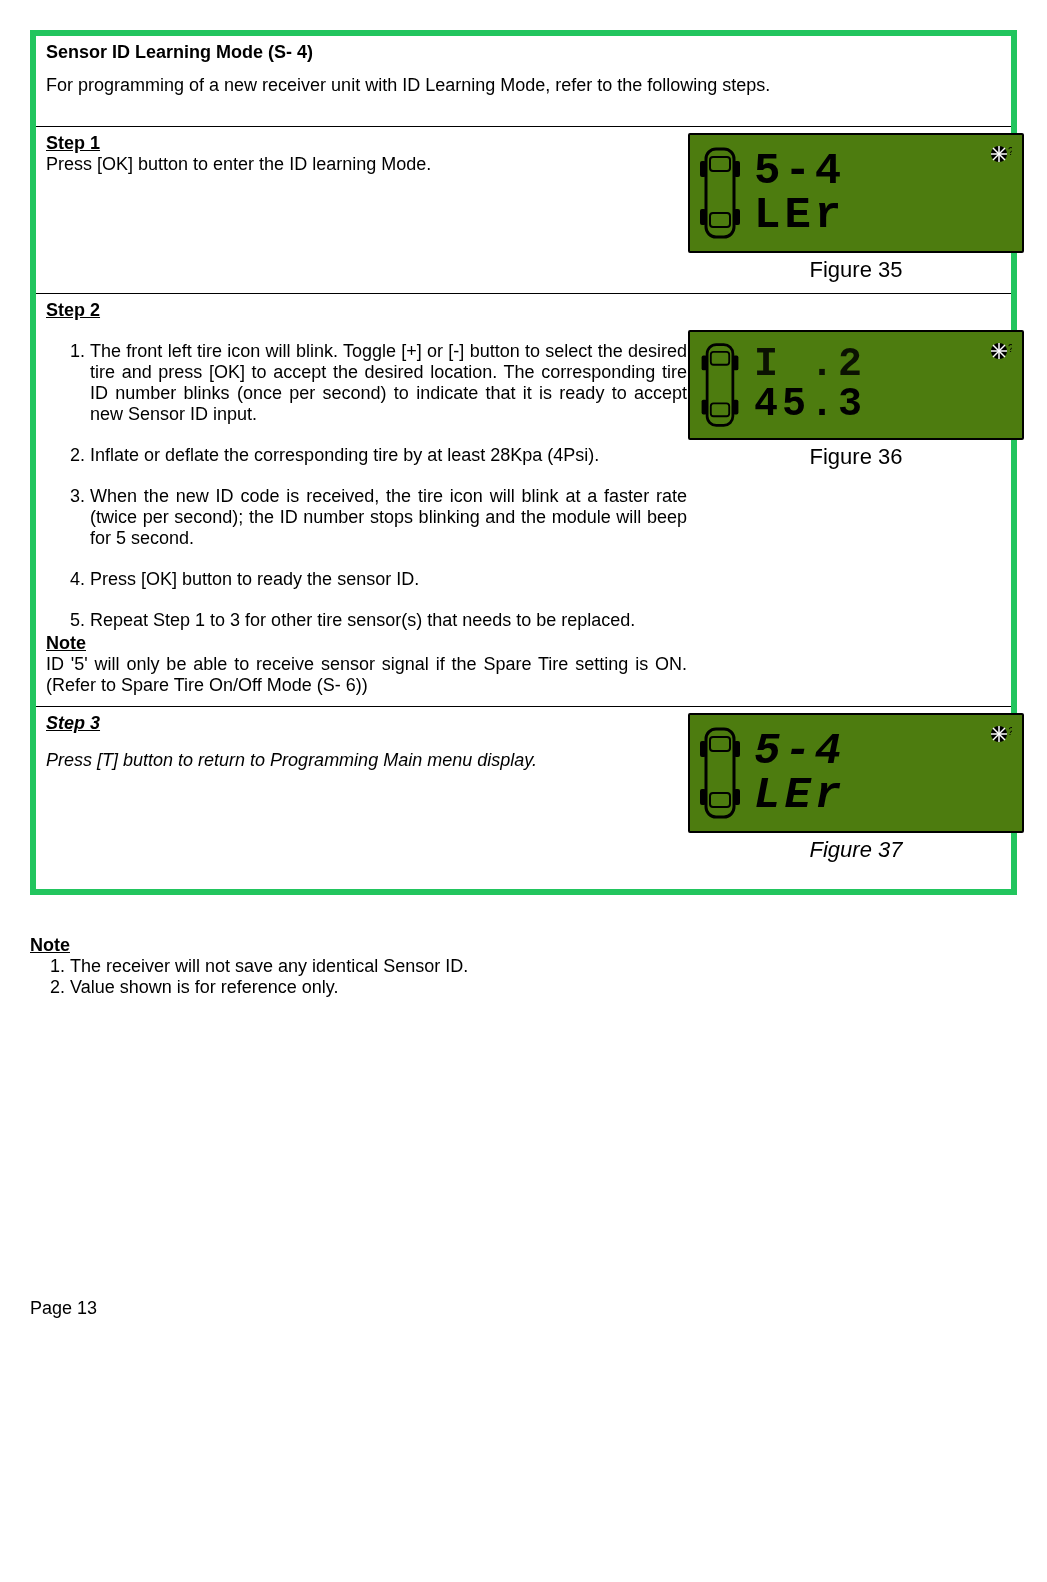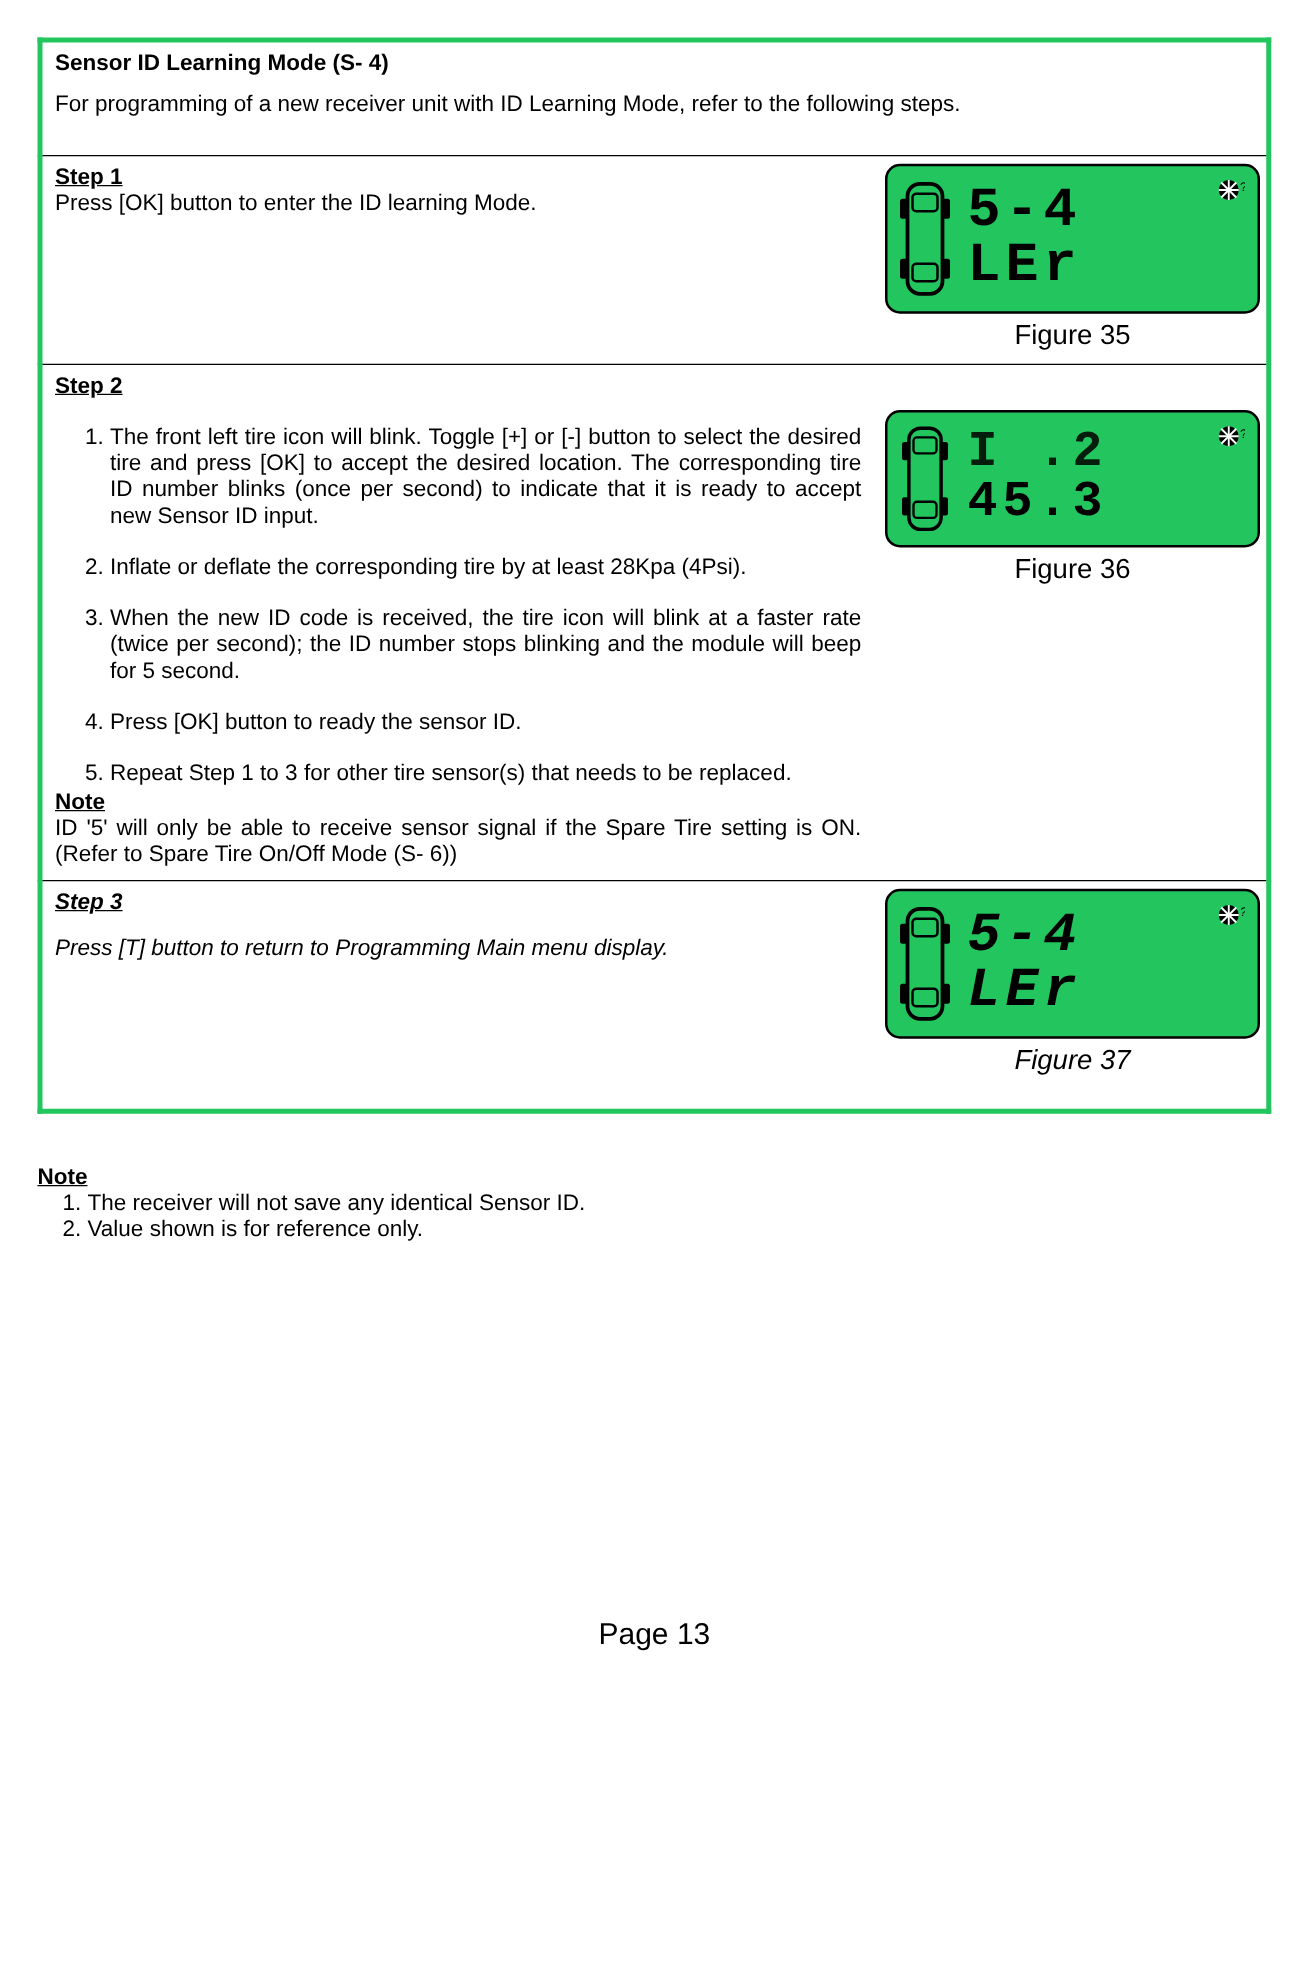--- a/index.html
+++ b/index.html
@@ -6,21 +6,21 @@
     font-family: Arial, Helvetica, sans-serif;
     font-size: 18px;
     color: #000;
     background: #fff;
     margin: 0;
     padding: 30px 30px 30px 30px;
     width: 1047px;
     box-sizing: border-box;
   }
   .outer-table {
-    border: 4px solid #22c55e;
+    border: 6px solid #22c55e;
     border-collapse: collapse;
     width: 100%;
   }
   .cell {
     border: 1px solid #000;
     padding: 6px 0 10px 10px;
     vertical-align: top;
   }
   .header-row {
     padding: 6px 10px 30px 10px;
@@ -64,28 +64,28 @@
     padding-right: 0;
     margin-bottom: 2px;
     margin-top: 20px;
   }
   .note-text {
     text-align: justify;
   }
   
   .lcd {
     border: 2px solid #000;
-    border-radius: 12px;
-    width: 300px;
+    border-radius: 2px;
+    width: 336px;
     height: 120px;
     display: flex;
     align-items: stretch;
     padding: 6px 10px 6px 6px;
     box-sizing: border-box;
-    background: #22c55e;
+    background: #4d7c0f;
     position: relative;
   }
   .lcd .car {
     width: 48px;
     display:flex;
     align-items:center;
     justify-content:center;
   }
   .lcd .readout {
     flex: 1;
@@ -114,23 +114,23 @@
   }
   
   .bottom-note {
     margin-top: 40px;
   }
   ol.bottom-list {
     margin: 0;
     padding-left: 40px;
   }
   .page-footer {
-    text-align: center;
+    text-align: left;
     margin-top: 300px;
-    font-size: 24px;
+    font-size: 18px;
   }
   .step2-text {
     width: 620px;
   }
 </style>
 </head>
 <body>
 
 <table class="outer-table">
   <tbody>

